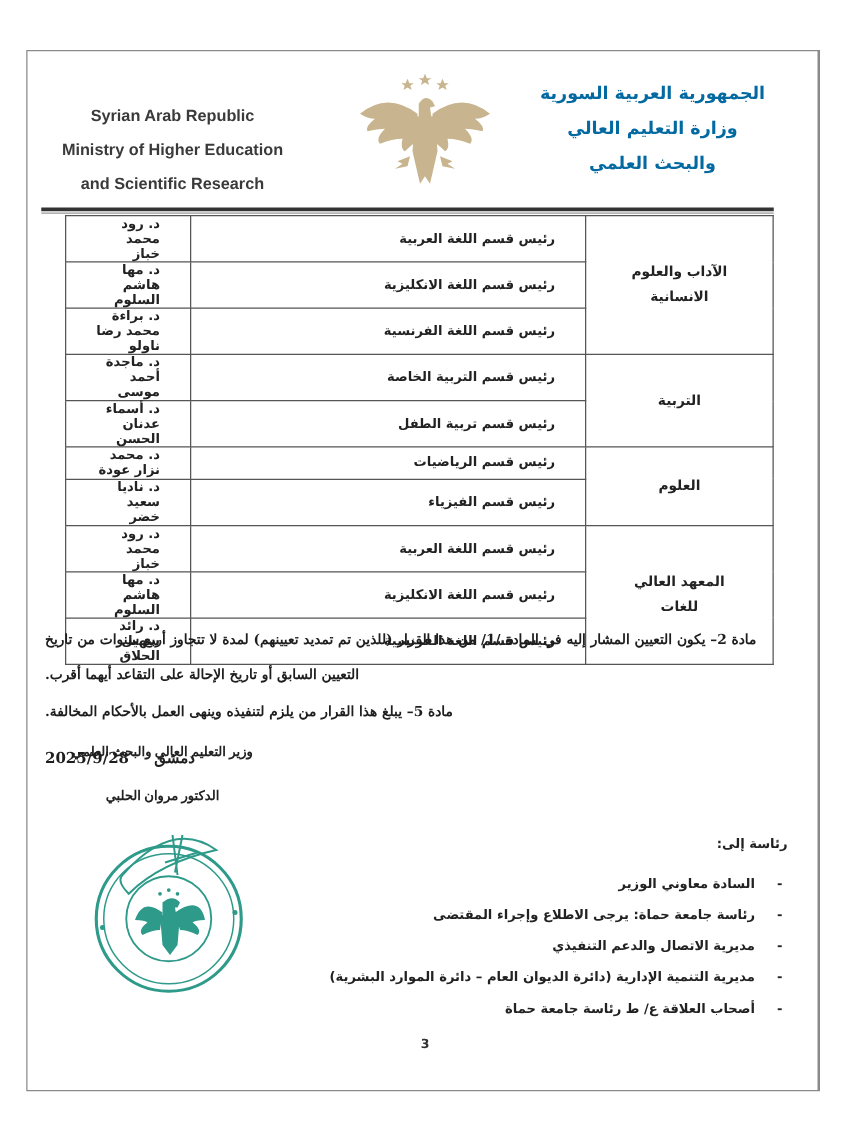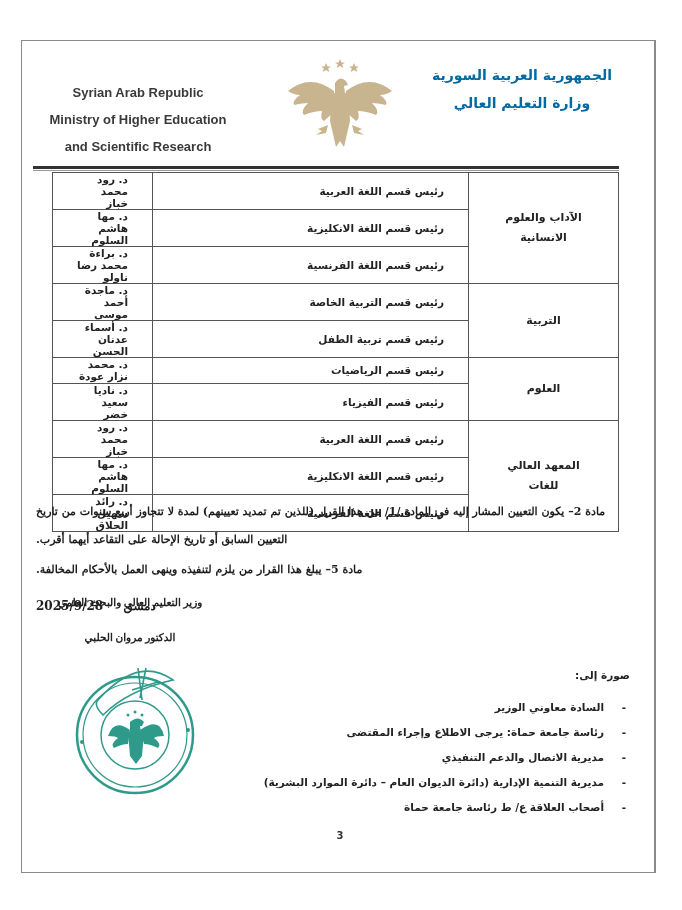--- a/index.html
+++ b/index.html
@@ -87,20 +87,21 @@
     <path d="M66,36 Q90,18 112,36 Q106,40 100,40 Q108,46 106,50 Q98,48 92,48 Q100,56 96,60 Q86,56 78,56 Q80,64 76,66 Q70,60 66,58 Z"></path>
     <path d="M52,38 L68,38 L70,66 L64,92 L60,86 L56,92 L50,66 Z"></path>
     <path d="M48,70 L38,74 L42,76 L36,80 L46,78 Z"></path>
     <path d="M72,70 L82,74 L78,76 L84,80 L74,78 Z"></path>
   </g>
 </svg>
 
 <div class="ar-head">
   <div>الجمهورية العربية السورية</div>
   <div>وزارة التعليم العالي</div>
+  <div>والبحث العلمي</div>
 </div>
 
 <div class="sep"></div>
 <div class="sep2"></div>
 
 <table class="staff">
   <tbody>
     <tr>
       <td class="college" rowspan="3">الآداب والعلوم الانسانية</td>
       <td class="position">رئيس قسم اللغة العربية</td>
@@ -175,21 +176,21 @@
     <path d="M62,70 Q46,58 40,76 Q48,76 50,78 Q42,84 46,88 Q54,84 60,84 Z"></path>
     <path d="M72,70 Q92,56 96,76 Q88,76 86,78 Q94,84 90,88 Q82,84 76,84 Z"></path>
     <path d="M60,72 L76,72 L74,96 L68,104 L62,96 Z"></path>
     <circle cx="60" cy="55" r="1.5"></circle>
     <circle cx="67" cy="52" r="1.5"></circle>
     <circle cx="74" cy="55" r="1.5"></circle>
   </g>
 </svg>
 
 <div class="cc">
-  <div class="cc-title">صورة إلى:</div>
+  <div class="cc-title">رئاسة إلى:</div>
   <ul>
     <li><span class="dash">-</span><span>السادة معاوني الوزير</span></li>
     <li><span class="dash">-</span><span>رئاسة جامعة حماة: يرجى الاطلاع وإجراء المقتضى</span></li>
     <li><span class="dash">-</span><span>مديرية الاتصال والدعم التنفيذي</span></li>
     <li><span class="dash">-</span><span>مديرية التنمية الإدارية (دائرة الديوان العام – دائرة الموارد البشرية)</span></li>
     <li><span class="dash">-</span><span>أصحاب العلاقة ع/ ط رئاسة جامعة حماة</span></li>
   </ul>
 </div>
 
 <div class="page-number">3</div>

